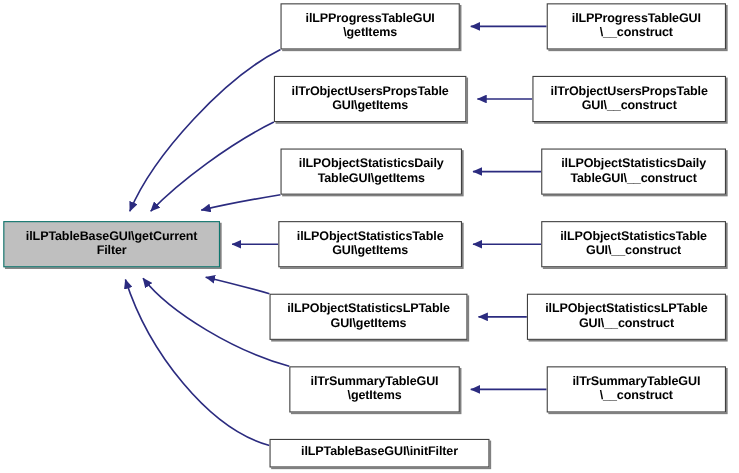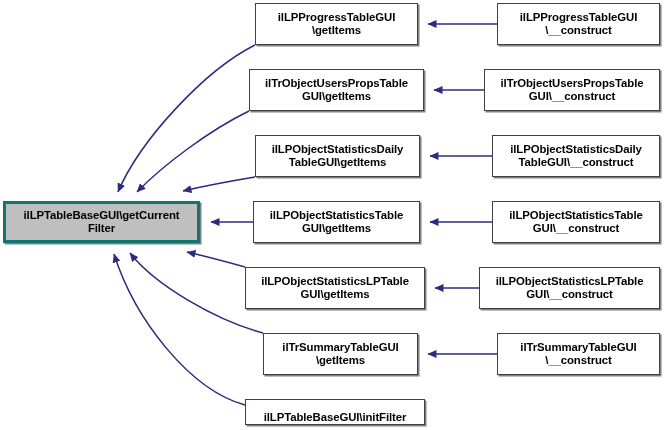--- a/index.html
+++ b/index.html
@@ -40,21 +40,21 @@
     z-index: 5;
     font-weight: bold;
   }
   .node-white {
     background: #ffffff;
     border: 1px solid #404040;
     box-shadow: 1.5px 1.5px 0 0 #808080;
   }
   .node-focus {
     background: #bfbfbf;
-    border: 3px solid #0f766e;
+    border: 1px solid #0f766e;
     box-shadow: 1.5px 1.5px 0 0 #808080;
   }
   .node span {
     display: block;
     padding: 0 2px;
   }
 </style>
 </head>
 <body>
 
@@ -115,21 +115,21 @@
   <div class="node node-white" style="left:245px; top:267px; width:180px; height:42px;">
     <span>ilLPObjectStatisticsLPTable
 GUI\getItems</span>
   </div>
 
   <div class="node node-white" style="left:263px; top:333px; width:155px; height:42px;">
     <span>ilTrSummaryTableGUI
 \getItems</span>
   </div>
 
-  <div class="node node-white" style="left:245px; top:399px; width:180px; height:26px;align-items:flex-end;">
+  <div class="node node-white" style="left:245px; top:399px; width:200px; height:26px;">
     <span>ilLPTableBaseGUI\initFilter</span>
   </div>
 
   <div class="node node-white" style="left:497px; top:3px; width:163px; height:42px;">
     <span>ilLPProgressTableGUI
 \__construct</span>
   </div>
 
   <div class="node node-white" style="left:484px; top:69px; width:176px; height:42px;">
     <span>ilTrObjectUsersPropsTable

